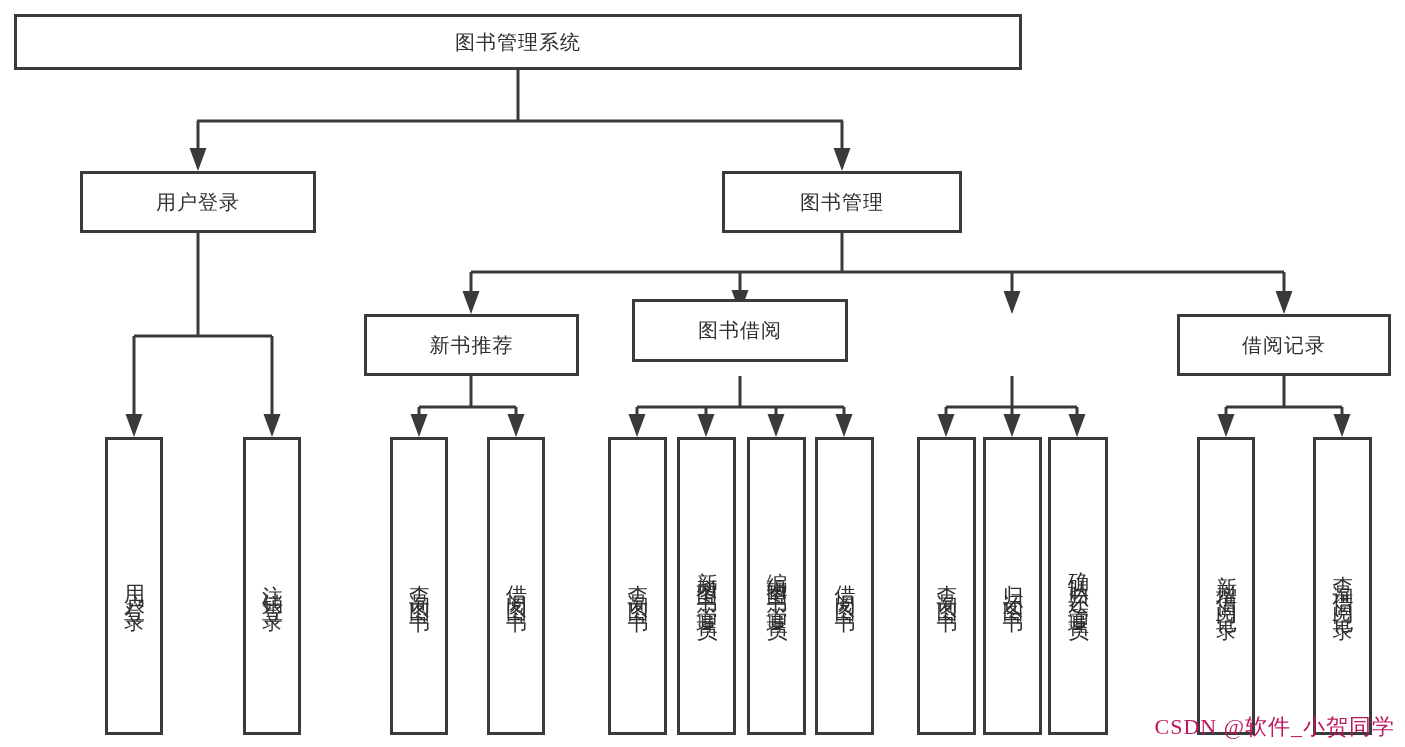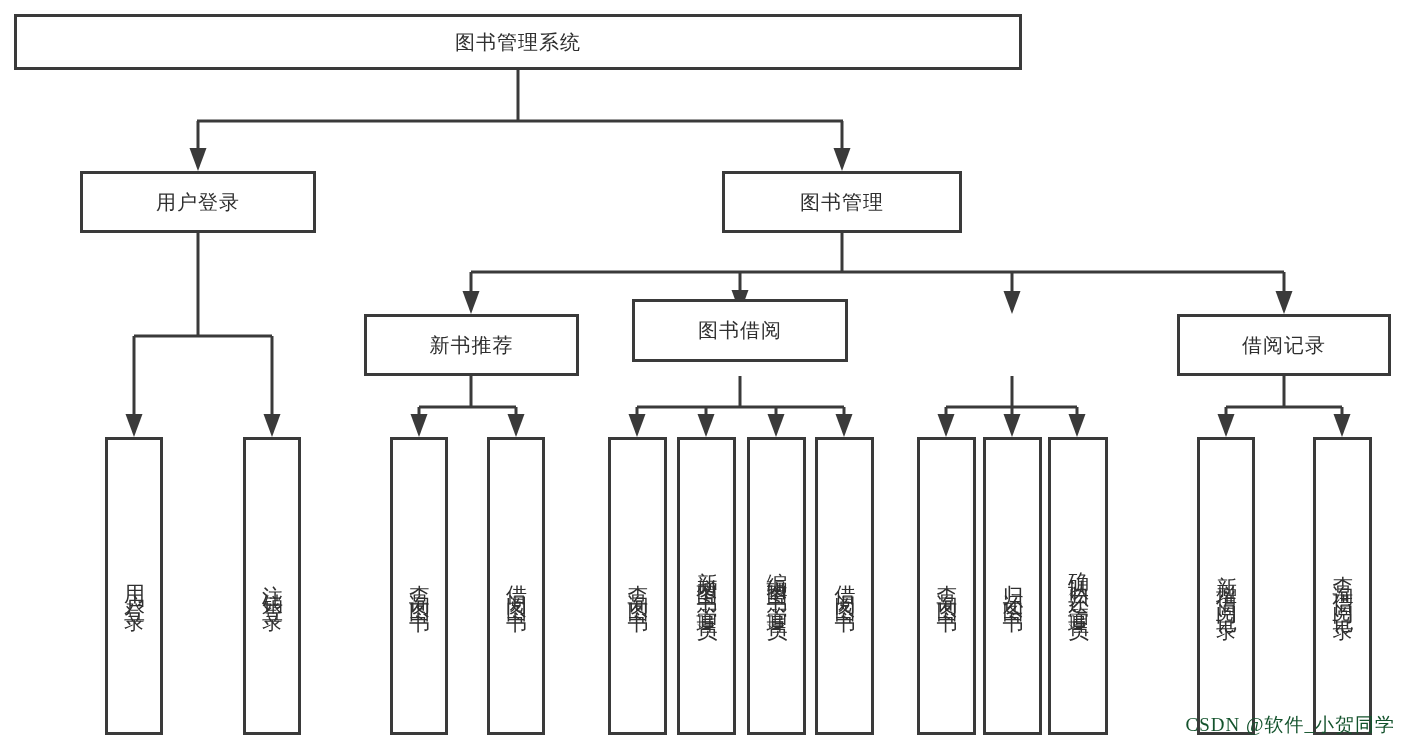--- a/index.html
+++ b/index.html
@@ -36,23 +36,23 @@
   #connectors {
     position:absolute; left:0; top:0;
     width:1405px; height:747px;
     z-index:1;
   }
   .watermark {
     position:absolute;
     left:1150px; top:712px;
     width:245px;
     text-align:right;
-    font-size:19px;
+    font-size:22px;
     letter-spacing:1px;
-    color:#14532d;
+    color:#be185d;
     z-index:3;
     white-space:nowrap;
   }
 </style>
 </head>
 <body>
 
 <div class="canvas">
 
   <svg id="connectors" viewBox="0 0 1405 747" xmlns="http://www.w3.org/2000/svg">

